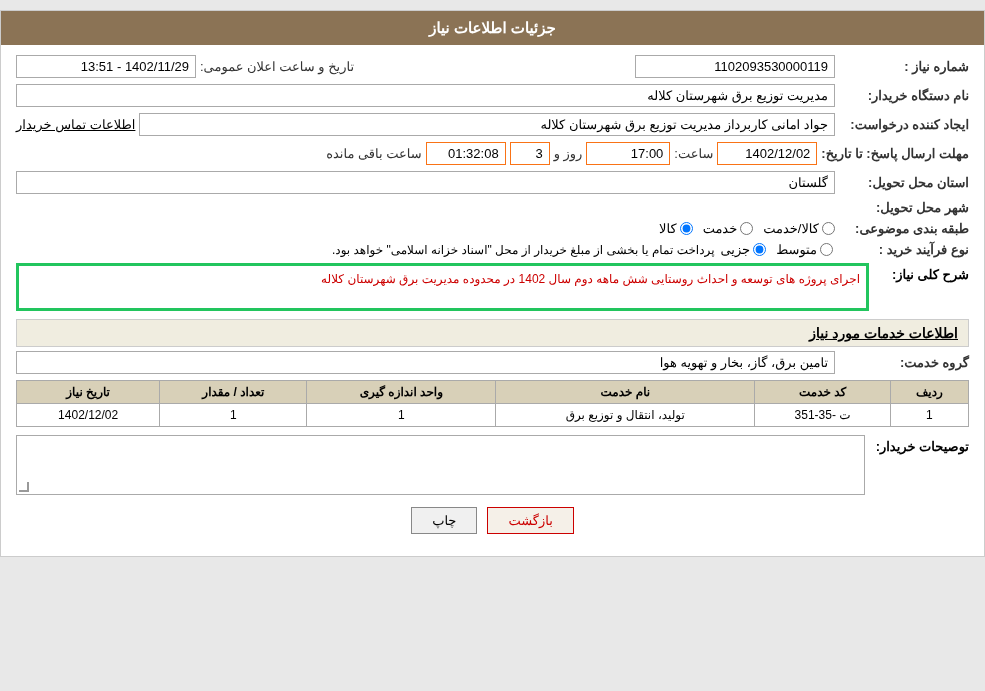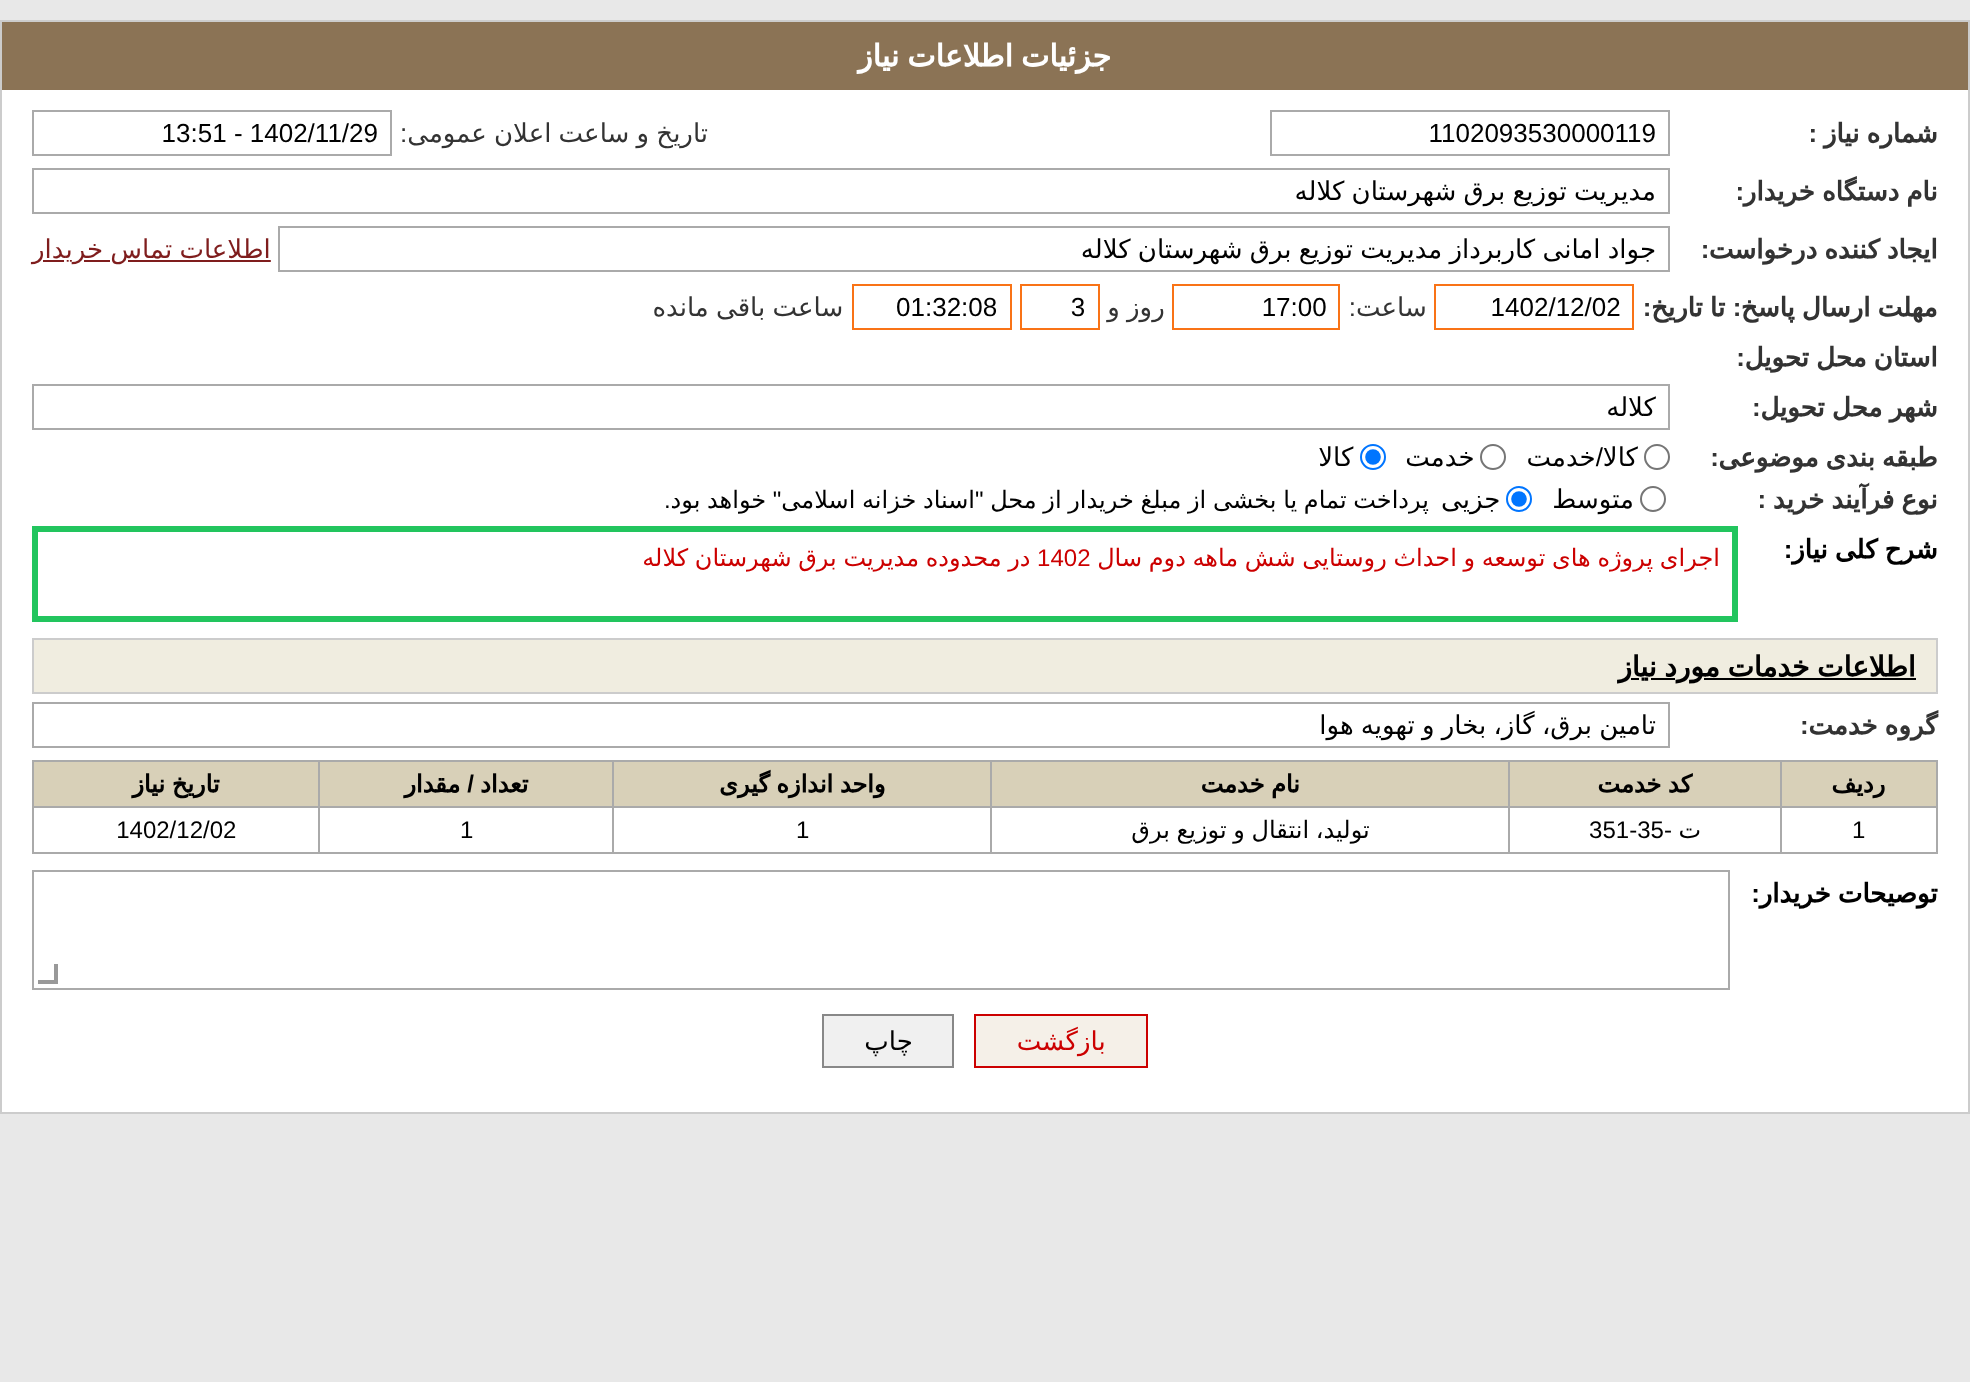--- a/index.html
+++ b/index.html
@@ -47,21 +47,21 @@
       flex: 1;
       text-align: right;
     }
     .value-box.narrow {
       flex: 0 0 200px;
     }
     .value-box.wide {
       flex: 1;
     }
     .link-blue {
-      color: #7f1d1d;
+      color: #000000;
       cursor: pointer;
       text-decoration: underline;
     }
     .inline-label {
       white-space: nowrap;
       color: #333;
       font-weight: normal;
     }
     .date-time-row {
       display: flex;
@@ -230,25 +230,25 @@
       <span class="inline-label">ساعت:</span>
       <div class="small-box" style="width:84px;">17:00</div>
       <span class="inline-label">روز و</span>
       <div class="small-box" style="width:40px;">3</div>
       <div class="small-box" style="width:80px;">01:32:08</div>
       <span class="inline-label">ساعت باقی مانده</span>
     </div>
 
     <div class="info-row">
       <span class="label">استان محل تحویل:</span>
+      <div class="value-box wide">گلستان</div>
     </div>
 
     <div class="info-row">
       <span class="label">شهر محل تحویل:</span>
-      <div class="value-box wide">کلاله</div>
     </div>
 
     <div class="info-row">
       <span class="label">طبقه بندی موضوعی:</span>
       <div class="radio-group">
         <div class="radio-item">
           <input type="radio" name="category" style="">
           <span>کالا/خدمت</span>
         </div>
         <div class="radio-item">

